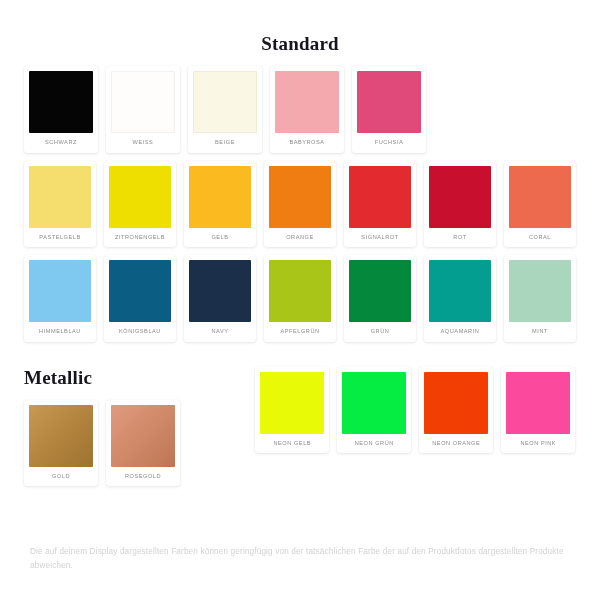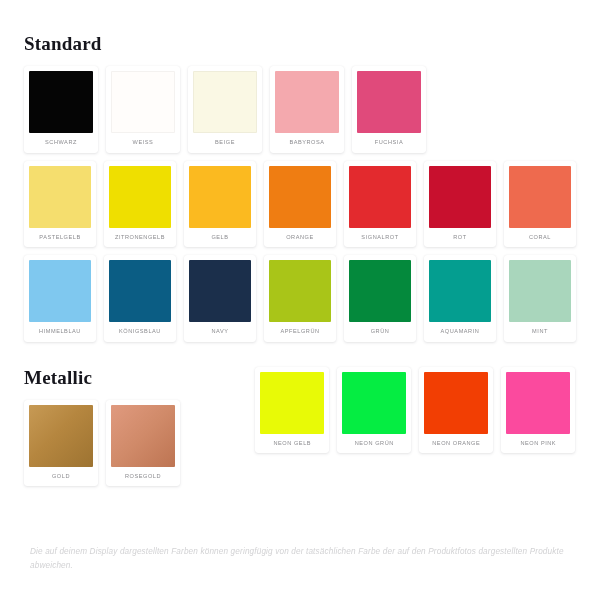--- a/index.html
+++ b/index.html
@@ -23,21 +23,21 @@
 
   .section-title {
     font-family: "Liberation Serif", serif;
     font-weight: bold;
     font-size: 19px;
     color: #16161d;
     letter-spacing: 0.2px;
     margin: 0;
     padding: 0;
   }
-  #standard-title { padding-top: 33px; padding-bottom: 11px; }
+  #standard-title { padding-top: 33px; padding-bottom: 11px; text-align: center; }
 
   .row {
     display: flex;
     gap: 8px;
     margin-bottom: 8px;
   }
 
   .card {
     background: #ffffff;
     border-radius: 3px;
@@ -89,21 +89,20 @@
 
   .footnote {
     position: absolute;
     left: 30px;
     right: 24px;
     top: 545px;
     font-size: 8.2px;
     line-height: 1.65;
     color: #d2d2d4;
     letter-spacing: 0.15px;
-    font-style: italic;
   }
 </style>
 </head>
 <body>
 
 <div class="page">
 
   <h2 class="section-title" id="standard-title">Standard</h2>
 
   <div class="row" id="row-standard-1">

